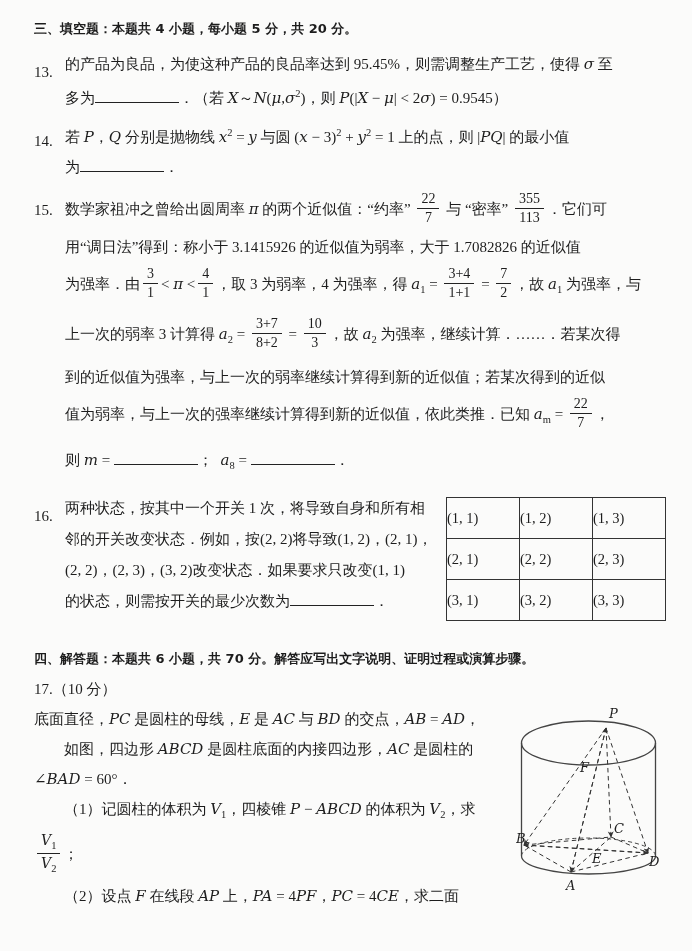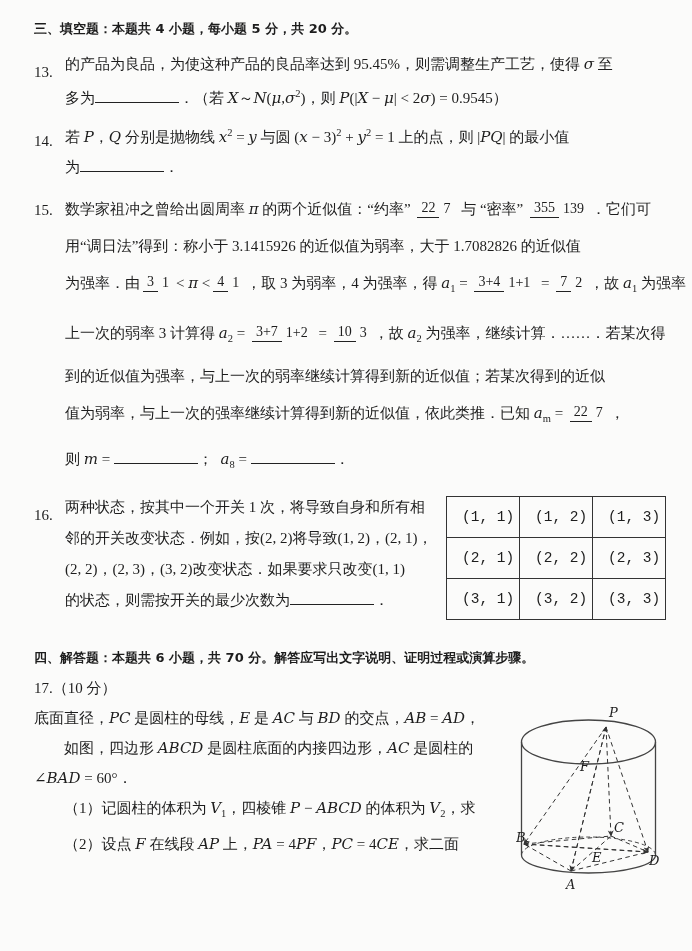--- a/index.html
+++ b/index.html
@@ -17,35 +17,35 @@
   .q { position:relative; }
   .q.hang { padding-left:31px; }
   .qnum { position:absolute; left:0; top:8px; line-height:30px; }
   .line { line-height:30px; white-space:nowrap; }
   .line.tall { line-height:44px; }
   .indent2 { text-indent:2em; }
 
   .m { font-style:italic; font-family:"DejaVu Serif","Liberation Serif",serif; }
   sup,sub { font-size:10.5px; }
   .frac {
-    display:inline-flex; flex-direction:row; text-align:center;
+    display:inline-flex; flex-direction:column; text-align:center;
     vertical-align:middle; line-height:1.15; font-size:14px;
     margin:4px 3px; position:relative; top:-2px;justify-content:center;
   }
   .frac .n { padding:0 4px 1px; border-bottom:1.2px solid #222; }
   .frac .d { padding:1px 4px 0; }
   .blank { display:inline-block; width:84px; border-bottom:1.2px solid #222; height:1.05em; vertical-align:baseline; }
 
   
   .switch-table {
     float:right; border-collapse:collapse; margin:4px 2px 6px 14px;
   }
   .switch-table td {
     width:73px; height:41px; border:1.6px solid #333;
-    font-size:14.5px; padding-left:15px; font-family:Liberation Mono, monospace;
+    font-size:14.5px; font-family:Liberation Serif, serif;
   }
 
   
   .fig { float:right; margin:2px 0 0 10px; }
   .fig text { font-family:"DejaVu Serif","Liberation Serif",serif; font-style:italic; font-size:13px; fill:#1d1d1d; }
 
   .gap-sm { height:5px; } .gap-md { height:9px; } .gap-lg { height:17px; }
 </style>
 </head>
 <body>
@@ -69,39 +69,39 @@
   </div>
 
   <div class="gap-sm"></div>
   <div class="q hang">
     <span class="qnum">15.</span>
     <div class="line tall">数学家祖冲之曾给出圆周率 <span class="m">π</span> 的两个近似值：“约率” <span class="frac">
           <span class="n">22</span>
           <span class="d">7</span>
         </span> 与 “密率” <span class="frac">
           <span class="n">355</span>
-          <span class="d">139</span>
+          <span class="d">113</span>
         </span>．它们可</div>
     <div class="line">用“调日法”得到：称小于 3.1415926 的近似值为弱率，大于 1.7082826 的近似值</div>
     <div class="line tall">为强率．由<span class="frac">
           <span class="n">3</span>
           <span class="d">1</span>
         </span>&lt; <span class="m">π</span> &lt;<span class="frac">
           <span class="n">4</span>
           <span class="d">1</span>
         </span>，取 3 为弱率，4 为强率，得 <span class="m">a</span><sub>1</sub> = <span class="frac">
           <span class="n">3+4</span>
           <span class="d">1+1</span>
         </span> = <span class="frac">
           <span class="n">7</span>
           <span class="d">2</span>
         </span>，故 <span class="m">a</span><sub>1</sub> 为强率，与</div>
     <div class="line tall">上一次的弱率 3 计算得 <span class="m">a</span><sub>2</sub> = <span class="frac">
           <span class="n">3+7</span>
-          <span class="d">1+2</span>
+          <span class="d">8+2</span>
         </span> = <span class="frac">
           <span class="n">10</span>
           <span class="d">3</span>
         </span>，故 <span class="m">a</span><sub>2</sub> 为强率，继续计算．……．若某次得</div>
     <div class="line">到的近似值为强率，与上一次的弱率继续计算得到新的近似值；若某次得到的近似</div>
     <div class="line tall">值为弱率，与上一次的强率继续计算得到新的近似值，依此类推．已知 <span class="m">a</span><sub>m</sub> = <span class="frac">
           <span class="n">22</span>
           <span class="d">7</span>
         </span>，</div>
     <div class="line" style="line-height:36px">则 <span class="m">m</span> = <span class="blank"></span>；&nbsp;&nbsp;<span class="m">a</span><sub>8</sub> = <span class="blank"></span>．</div>
@@ -177,17 +177,21 @@
       <text x="98" y="127">C</text>
       <text x="76" y="157">E</text>
       <text x="133" y="160">D</text>
       <text x="50" y="184">A</text>
     </svg>
 
     <div class="line">底面直径，<span class="m">PC</span> 是圆柱的母线，<span class="m">E</span> 是 <span class="m">AC</span> 与 <span class="m">BD</span> 的交点，<span class="m">AB</span> = <span class="m">AD</span>，</div>
     <div class="line indent2">如图，四边形 <span class="m">ABCD</span> 是圆柱底面的内接四边形，<span class="m">AC</span> 是圆柱的</div>
     <div class="line">∠<span class="m">BAD</span> = 60°．</div>
     <div class="line indent2">（1）记圆柱的体积为 <span class="m">V</span><sub>1</sub>，四棱锥 <span class="m">P</span> − <span class="m">ABCD</span> 的体积为 <span class="m">V</span><sub>2</sub>，求</div>
+    <div class="line tall"><span class="frac">
+          <span class="n"><span class="m">V</span><sub>1</sub></span>
+          <span class="d"><span class="m">V</span><sub>2</sub></span>
+        </span>；</div>
     <div class="line indent2">（2）设点 <span class="m">F</span> 在线段 <span class="m">AP</span> 上，<span class="m">PA</span> = 4<span class="m">PF</span>，<span class="m">PC</span> = 4<span class="m">CE</span>，求二面</div>
 
   </div>
 
 </div>
 
 </body></html>

